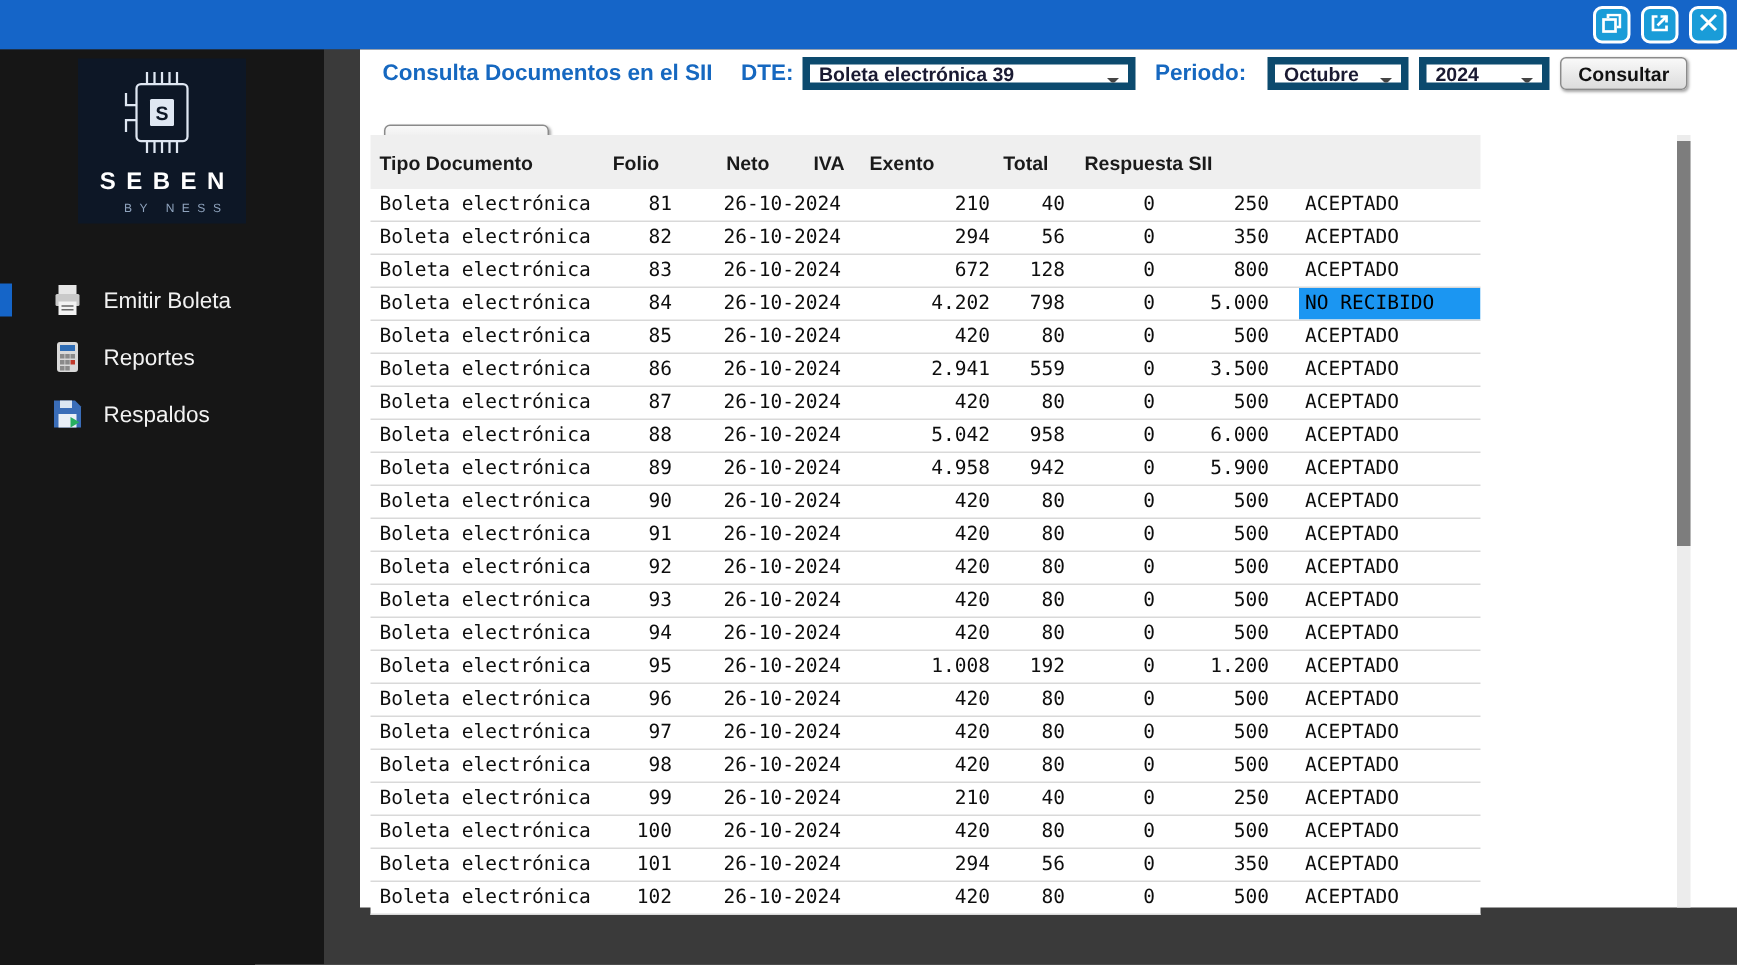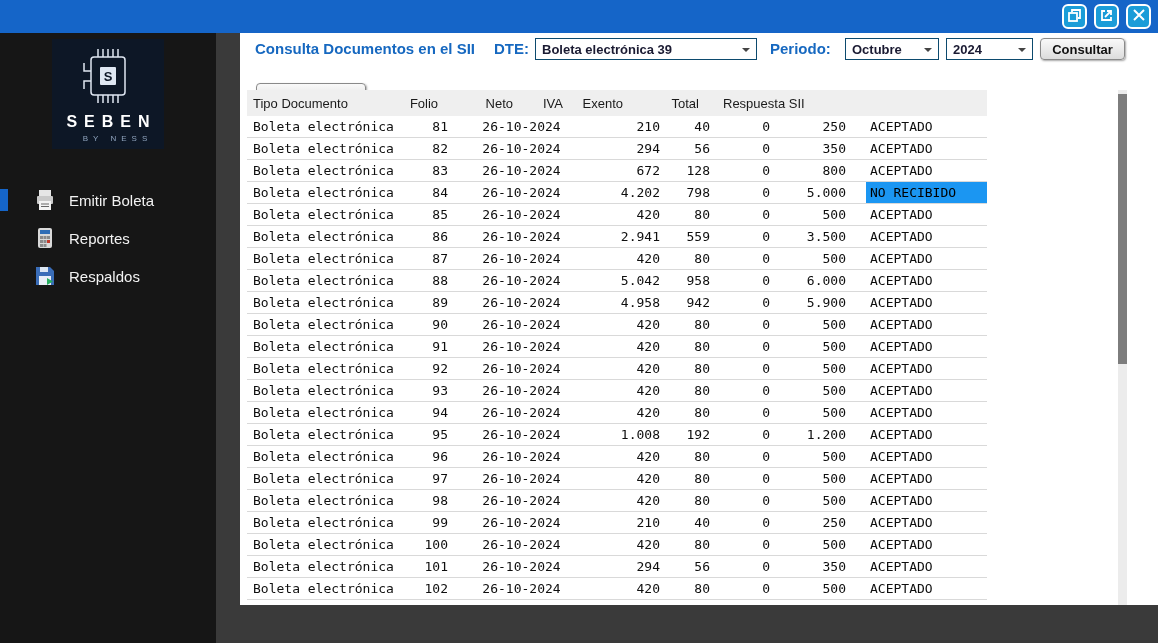--- a/index.html
+++ b/index.html
@@ -28,40 +28,40 @@
 
   
   .main-bg{position:absolute;top:33px;left:216px;width:942px;height:610px;background:#3a3a3a;}
   .panel{position:absolute;top:33px;left:240px;width:890px;height:572px;background:#ffffff;padding-left:36px;}
 
   .blue-lbl{position:absolute;font-size:15px;font-weight:700;color:#1668c0;white-space:nowrap;}
   .title{left:15px;top:7px;}
   .lbl-dte{left:254px;top:7px;}
   .lbl-periodo{left:530px;top:7px;}
 
-  .select{position:absolute;height:22px;background:#fff;border:1px solid #0c4a6e;
+  .select{position:absolute;height:22px;background:#fff;border:5px solid #0c4a6e;
           display:flex;align-items:center;padding:0 20px 0 6px;font-size:13px;font-weight:700;
           color:#1a1a32;box-sizing:border-box;cursor:pointer;white-space:nowrap;overflow:hidden;}
   .select::after{content:"";position:absolute;right:6px;top:9px;
                  border:4px solid transparent;border-top-color:#444;}
   .sel-dte{left:295px;top:5px;width:222px;}
   .sel-month{left:605px;top:5px;width:94px;}
   .sel-year{left:706px;top:5px;width:87px;}
 
   .btn{position:absolute;height:22px;background:linear-gradient(#f9f9f9,#dcdcdc);
        border:1px solid #8a8a8a;border-radius:4px;font-weight:700;font-size:13px;
        font-family:"Liberation Sans",sans-serif;color:#111;
        box-shadow:1px 1px 2px rgba(0,0,0,.35);cursor:pointer;}
   .btn-consultar{left:800px;top:5px;width:85px;}
   .btn-buscar{left:16px;top:31px;width:110px;margin-top:19px;}
 
   
   .table{position:absolute;left:7px;top:57px;width:740px;}
-  .thead-row{display:flex;height:26px;background:#efefef;align-items:center;
-             font-weight:400;font-size:13px;color:#1a1a1a;}
+  .thead-row{display:flex;height:36px;background:#efefef;align-items:center;
+             font-weight:700;font-size:13px;color:#1a1a1a;}
   .tr{display:flex;height:21px;align-items:center;border-bottom:1px solid #d9d9d9;
       font-family:"DejaVu Sans Mono",monospace;font-size:13px;color:#0e0e0e;background:#fff;}
   .td,.th{box-sizing:border-box;line-height:21px;white-space:nowrap;overflow:hidden;}
   .w1{width:153px}.w2{width:48px}.w3{width:147px}.w4{width:65px}
   .w5{width:50px}.w6{width:60px}.w7{width:76px}.w8{width:141px}
   .a-l{text-align:left}.a-c{text-align:center}.a-r{text-align:right}
   .pl6{padding-left:6px}.h8pad{padding-left:24px}
   .c8{padding-left:20px;}
   .status{display:block;height:21px;line-height:21px;padding-left:4px;}
   .status.highlight{background:#1b96f2;color:#000;}

